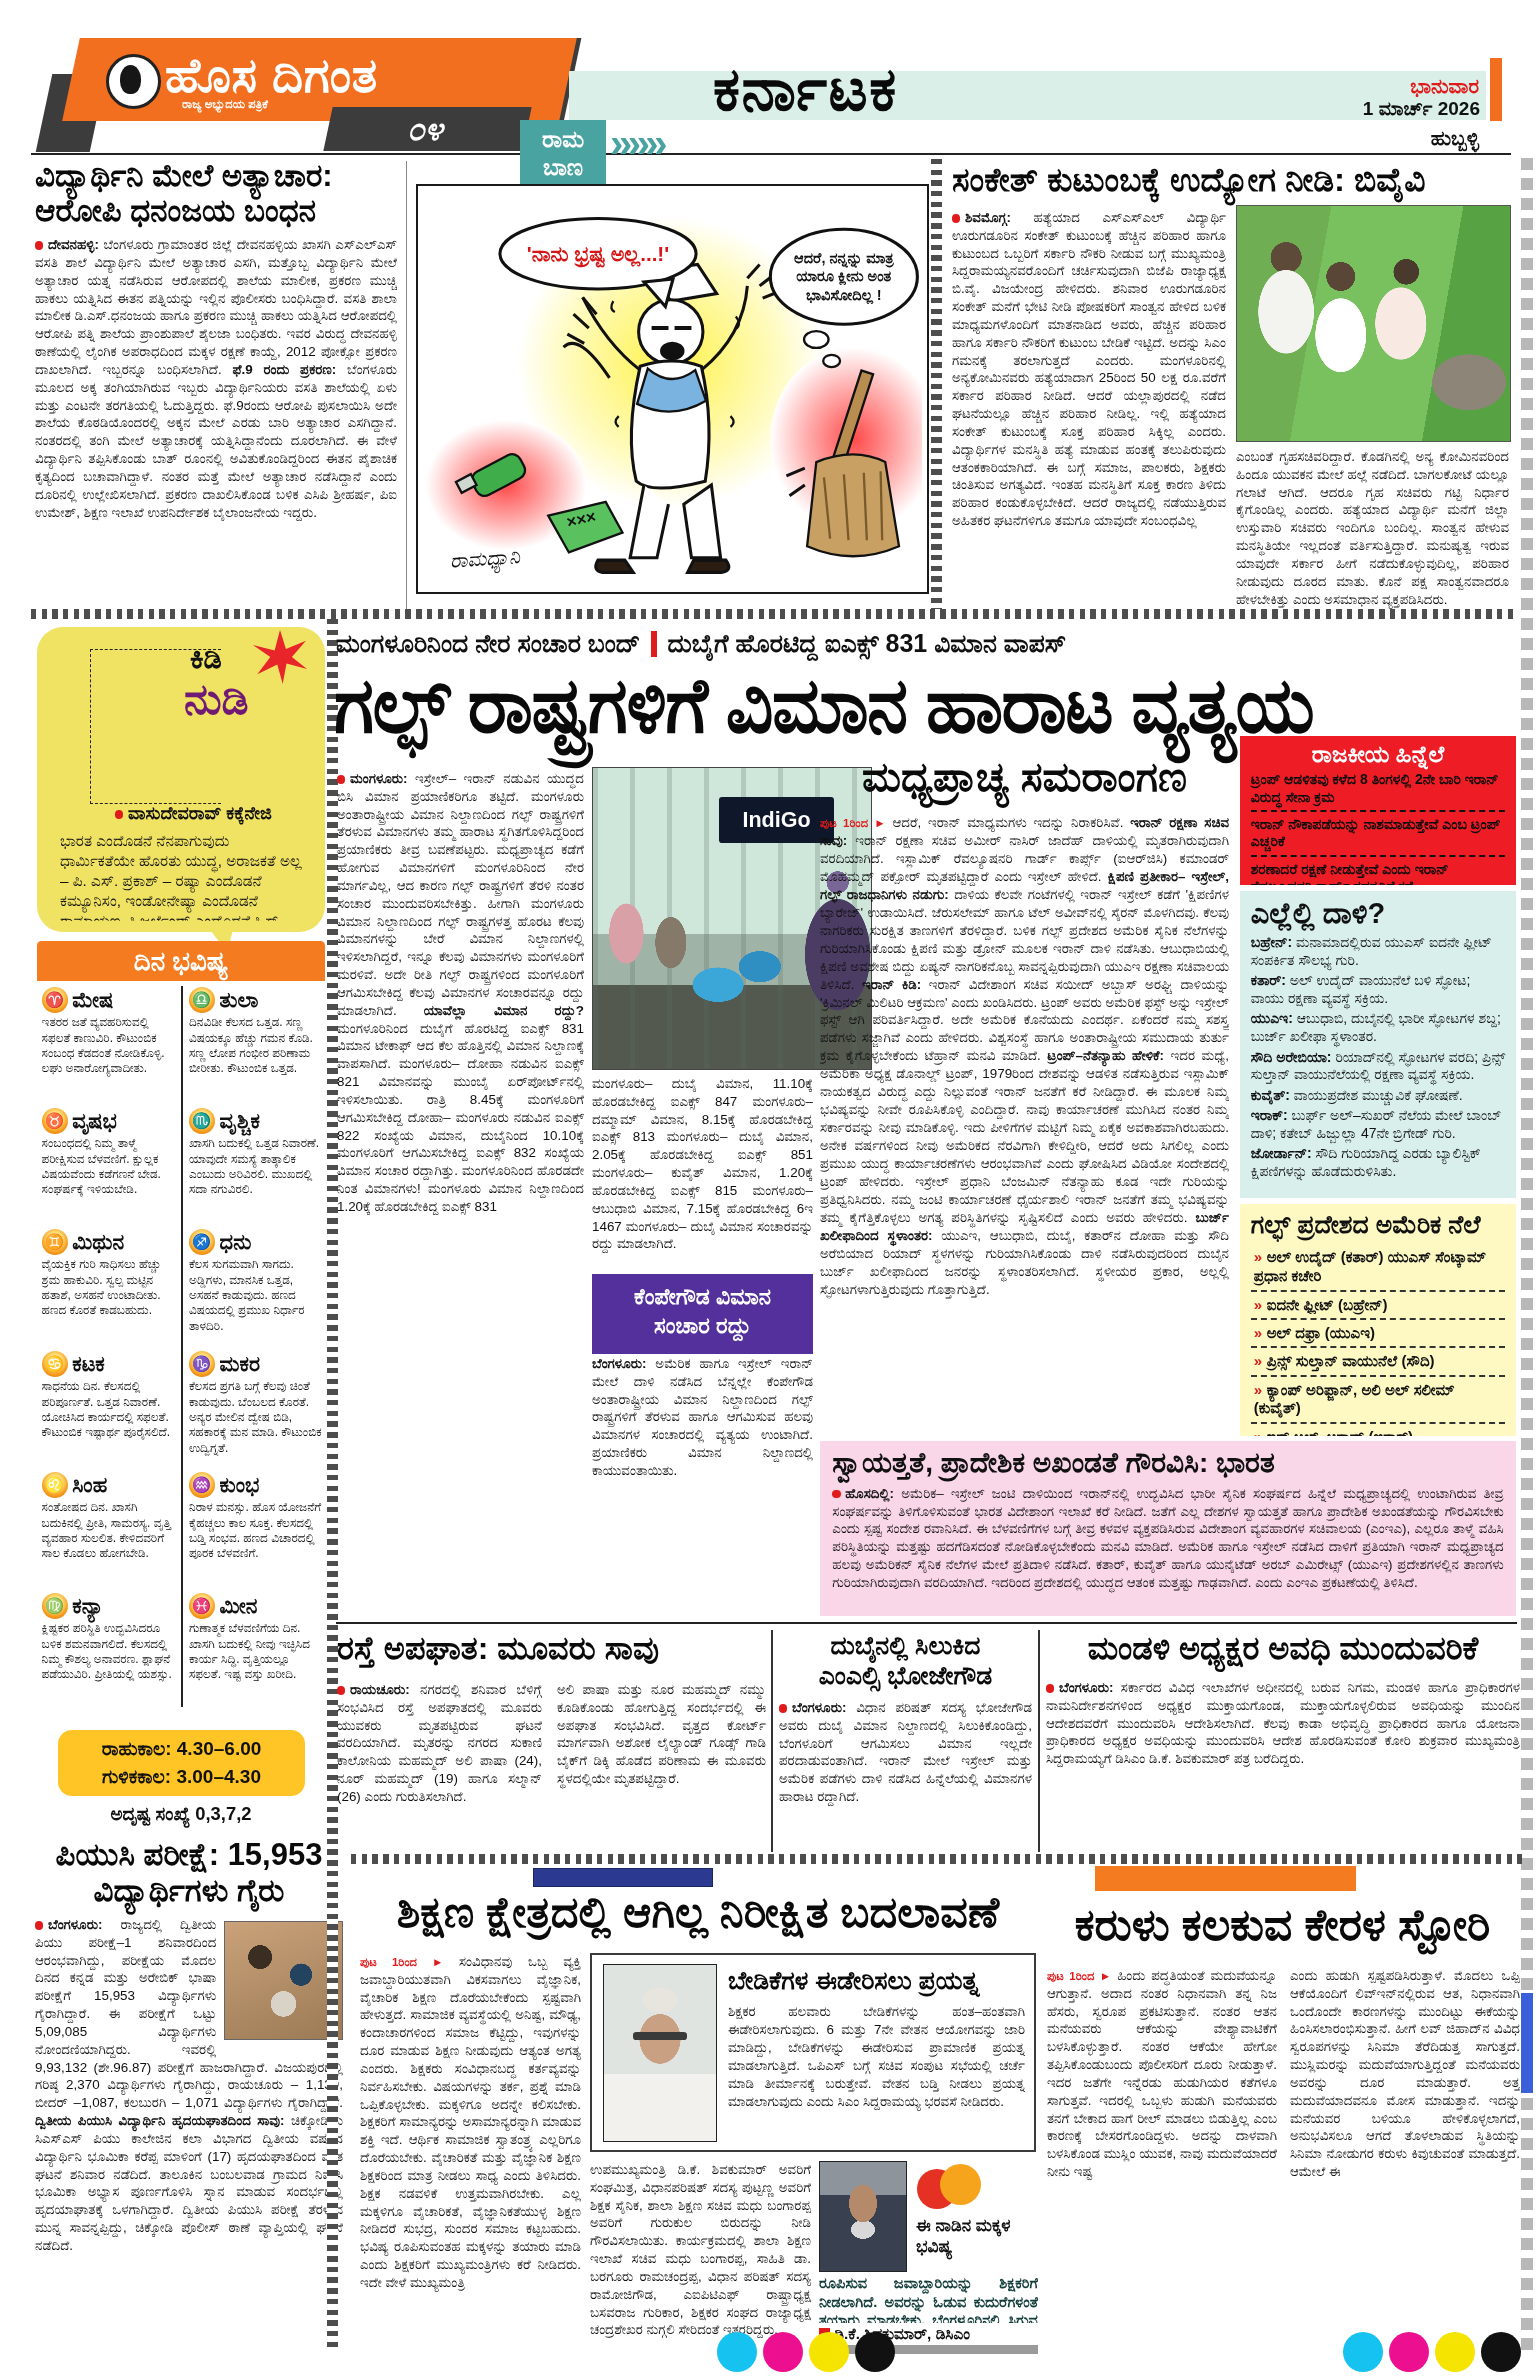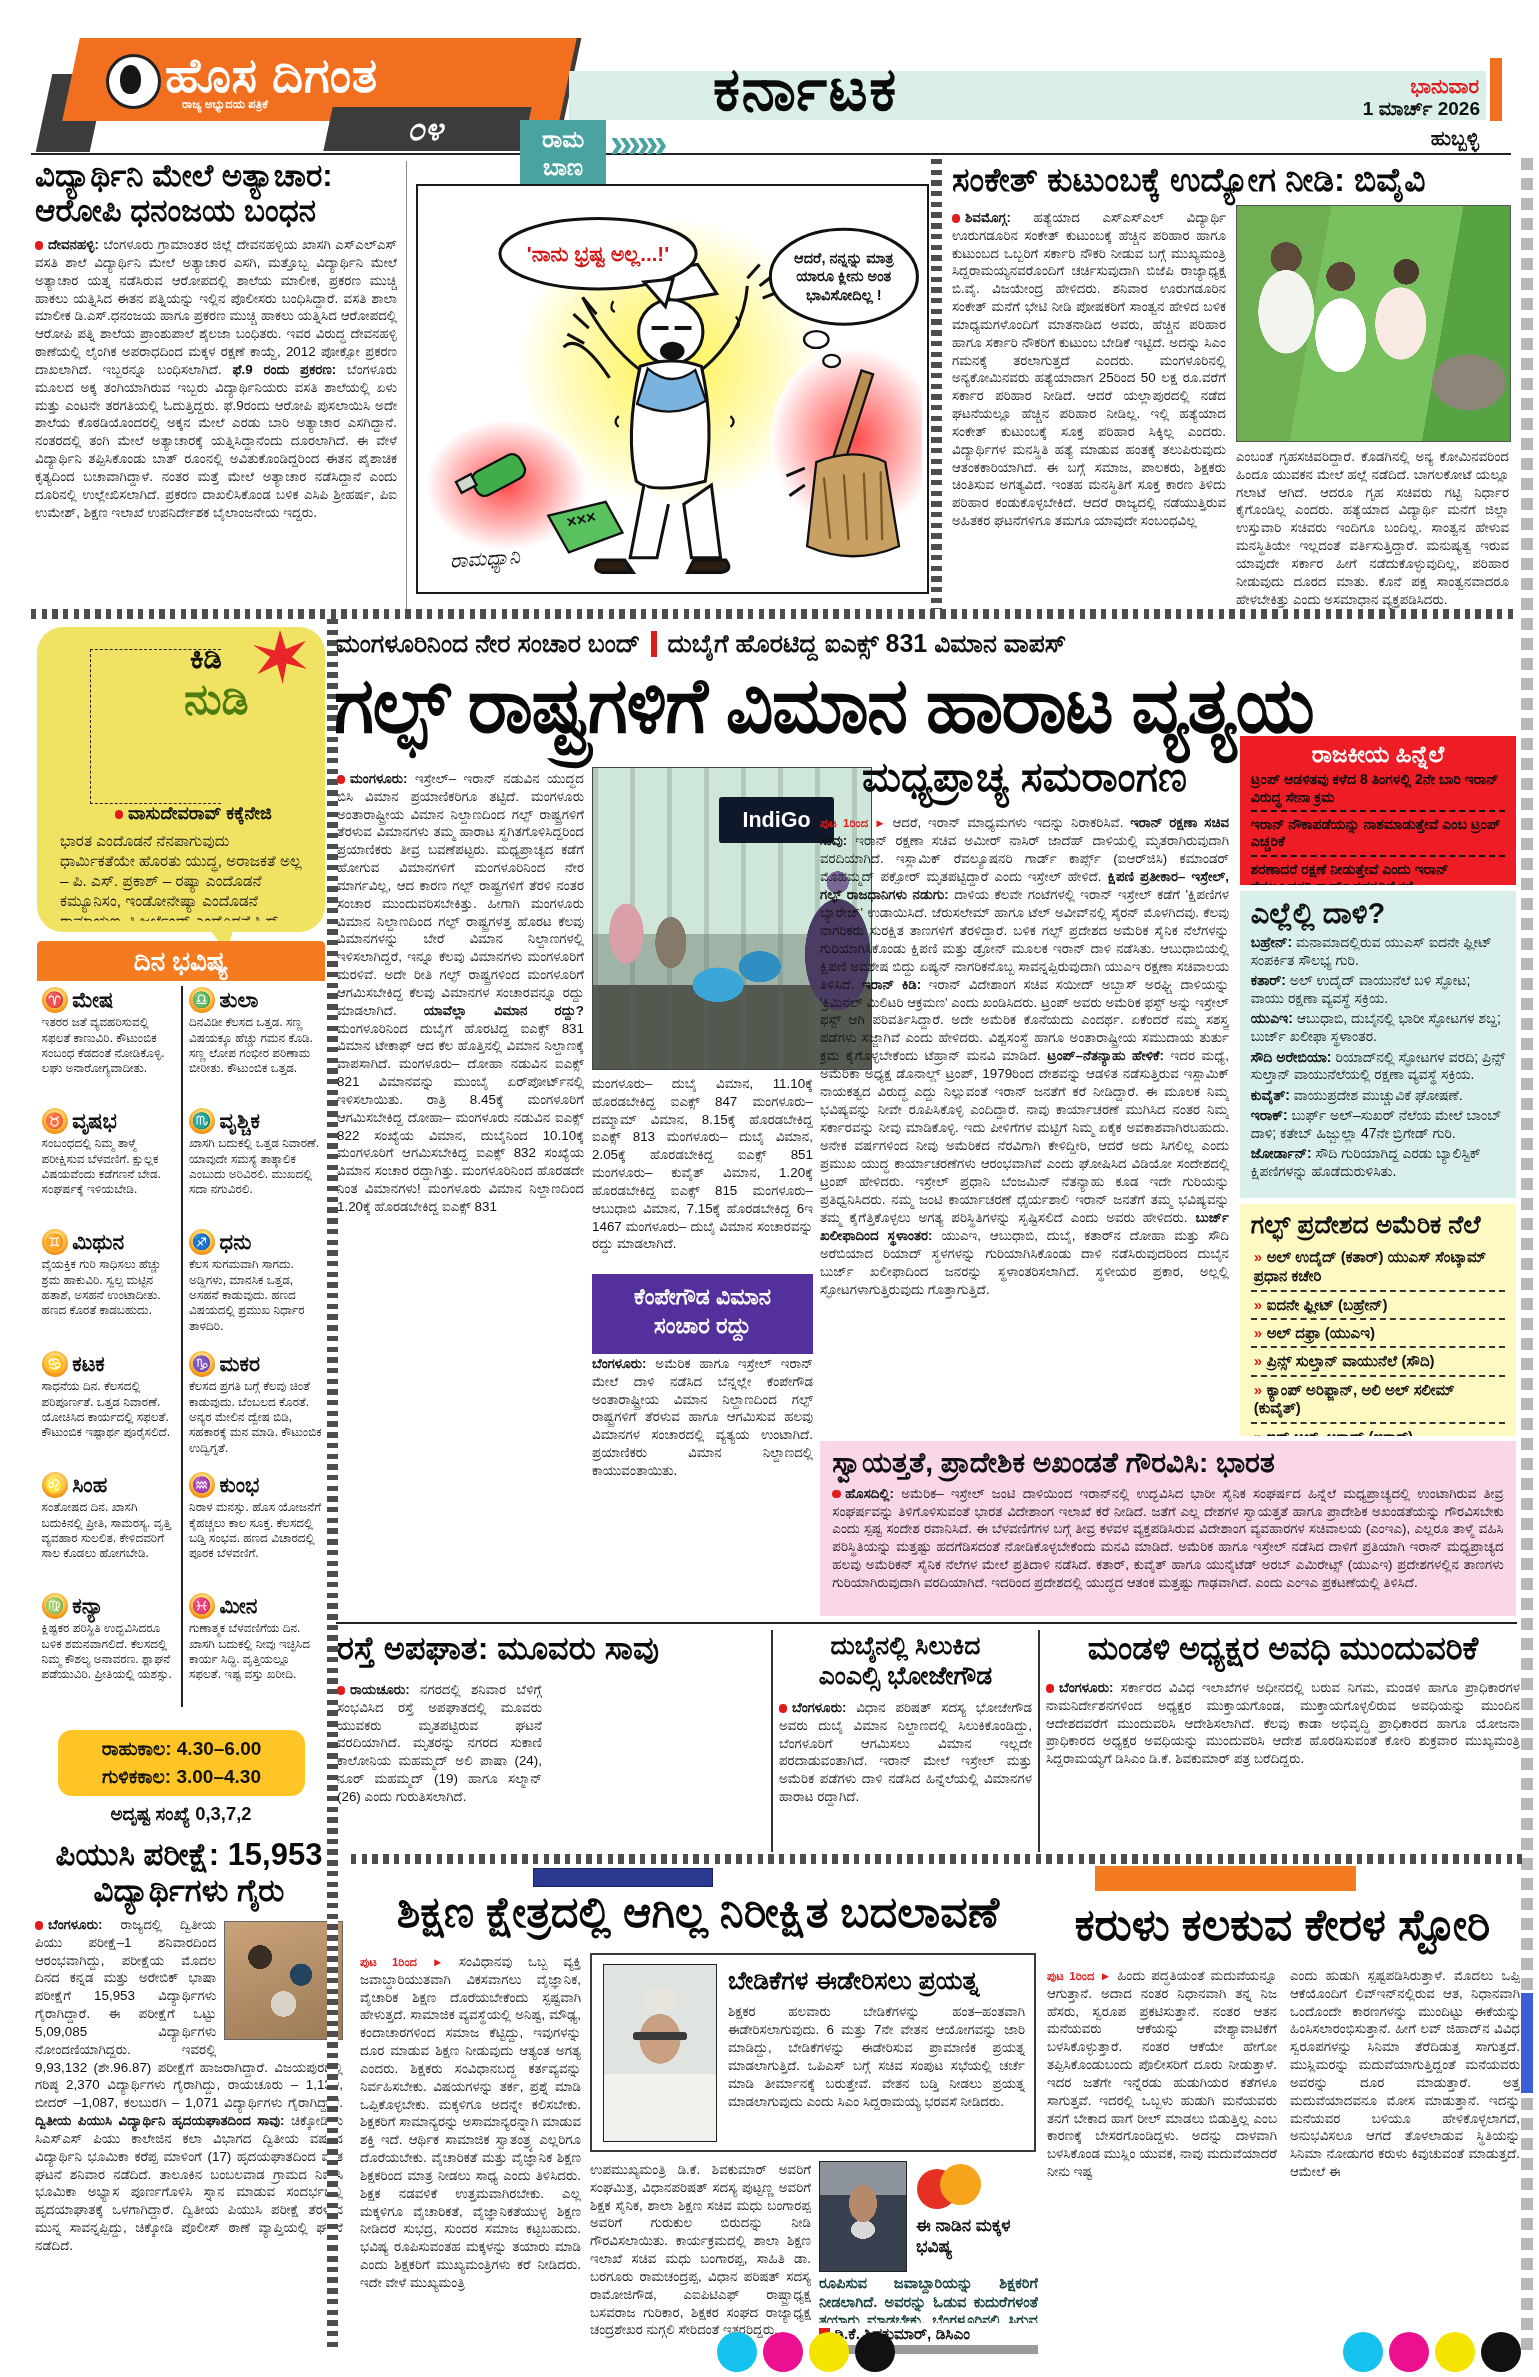--- a/index.html
+++ b/index.html
@@ -63,21 +63,21 @@
        linear-gradient(100deg,#6fae52 0 30%,#79c15e 30% 72%,#57a344 72% 100%);}
   .sk-col2{left:1236px;top:448px;width:273px;height:170px;}
 
   .dotted-top{left:31px;top:609px;width:1484px;height:10px;}
 
   
   .kidi{left:37px;top:627px;width:288px;height:305px;background:#f0e263;border-radius:26px;}
   .kidi-tail{left:207px;top:926px;width:0;height:0;border-left:20px solid transparent;border-right:7.7px solid transparent;border-top:26px solid #f0e263;}
   .kidi-frame{left:90px;top:649px;width:130px;height:153px;border-left:1.5px dashed #222;border-top:1.5px dashed #222;border-bottom:1.5px dashed #222;}
   .kidi-t1{left:190px;top:642px;font-size:29px;font-weight:900;color:#111;}
-  .kidi-t2{left:184px;top:675px;font-size:43px;font-weight:900;color:#4d7c0f;}
+  .kidi-t2{left:184px;top:675px;font-size:43px;font-weight:900;color:#701a75;}
   .kidi-star{left:253px;top:630px;width:54px;height:54px;background:#e8262a;
      clip-path:polygon(50% 0,61% 35%,98% 20%,72% 50%,100% 72%,62% 62%,55% 100%,45% 64%,8% 82%,32% 50%,0 28%,40% 38%);}
   .kidi-author{left:115px;top:803px;font-size:17.6px;font-weight:900;}
   .kidi-body{left:60px;top:831px;width:244px;height:90px;font-size:15.3px;line-height:1.3;}
   .horo{left:37px;top:941px;width:288px;}
   .horo-head{width:288px;height:40px;background:#f47b20;color:#fff;font-size:26px;font-weight:900;text-align:center;line-height:40px;border-radius:4.6px 4.6px 0 0;}
   .horo-grid{position:relative;width:288px;height:730px;background:#fff;}
   .horo-div{position:absolute;left:144px;top:4.6px;width:1.5px;height:721px;background:#222;}
   .h-item{position:absolute;width:135px;height:120px;}
   .h-ico{display:inline-block;width:26px;height:26px;border-radius:50%;vertical-align:middle;
@@ -456,20 +456,23 @@
       <span>ಅಮೆರಿಕ– ಇಸ್ರೇಲ್ ಜಂಟಿ ದಾಳಿಯಿಂದ ಇರಾನ್‌ನಲ್ಲಿ ಉದ್ಭವಿಸಿದ ಭಾರೀ ಸೈನಿಕ ಸಂಘರ್ಷದ ಹಿನ್ನೆಲೆ ಮಧ್ಯಪ್ರಾಚ್ಯದಲ್ಲಿ ಉಂಟಾಗಿರುವ ತೀವ್ರ ಸಂಘರ್ಷವನ್ನು ತಿಳಿಗೊಳಿಸುವಂತೆ ಭಾರತ ವಿದೇಶಾಂಗ ಇಲಾಖೆ ಕರೆ ನೀಡಿದೆ. ಜತೆಗೆ ಎಲ್ಲ ದೇಶಗಳ ಸ್ವಾಯತ್ತತೆ ಹಾಗೂ ಪ್ರಾದೇಶಿಕ ಅಖಂಡತೆಯನ್ನು ಗೌರವಿಸಬೇಕು ಎಂದು ಸ್ಪಷ್ಟ ಸಂದೇಶ ರವಾನಿಸಿದೆ. ಈ ಬೆಳವಣಿಗೆಗಳ ಬಗ್ಗೆ ತೀವ್ರ ಕಳವಳ ವ್ಯಕ್ತಪಡಿಸಿರುವ ವಿದೇಶಾಂಗ ವ್ಯವಹಾರಗಳ ಸಚಿವಾಲಯ (ಎಂಇಎ), ಎಲ್ಲರೂ ತಾಳ್ಮೆ ವಹಿಸಿ ಪರಿಸ್ಥಿತಿಯನ್ನು ಮತ್ತಷ್ಟು ಹದಗೆಡಿಸದಂತೆ ನೋಡಿಕೊಳ್ಳಬೇಕೆಂದು ಮನವಿ ಮಾಡಿದೆ. ಅಮೆರಿಕ ಹಾಗೂ ಇಸ್ರೇಲ್ ನಡೆಸಿದ ದಾಳಿಗೆ ಪ್ರತಿಯಾಗಿ ಇರಾನ್ ಮಧ್ಯಪ್ರಾಚ್ಯದ ಹಲವು ಅಮೆರಿಕನ್ ಸೈನಿಕ ನೆಲೆಗಳ ಮೇಲೆ ಪ್ರತಿದಾಳಿ ನಡೆಸಿದೆ. ಕತಾರ್, ಕುವೈತ್ ಹಾಗೂ ಯುನೈಟೆಡ್ ಅರಬ್ ಎಮಿರೇಟ್ಸ್ (ಯುಎಇ) ಪ್ರದೇಶಗಳಲ್ಲಿನ ತಾಣಗಳು ಗುರಿಯಾಗಿರುವುದಾಗಿ ವರದಿಯಾಗಿದೆ. ಇದರಿಂದ ಪ್ರದೇಶದಲ್ಲಿ ಯುದ್ಧದ ಆತಂಕ ಮತ್ತಷ್ಟು ಗಾಢವಾಗಿದೆ. ಎಂದು ಎಂಇಎ ಪ್ರಕಟಣೆಯಲ್ಲಿ ತಿಳಿಸಿದೆ.</span>
     </div>
   </div>
   <div class="abs rule lead-rule"></div>
 
   <div class="abs acc-h hl">ರಸ್ತೆ ಅಪಘಾತ: ಮೂವರು ಸಾವು</div>
   <div class="abs acc-c1 body-txt jus clip">
     <span class="dot"></span><b class="dl">ರಾಯಚೂರು:</b>
     <span>ನಗರದಲ್ಲಿ ಶನಿವಾರ ಬೆಳಿಗ್ಗೆ ಸಂಭವಿಸಿದ ರಸ್ತೆ ಅಪಘಾತದಲ್ಲಿ ಮೂವರು ಯುವಕರು ಮೃತಪಟ್ಟಿರುವ ಘಟನೆ ವರದಿಯಾಗಿದೆ. ಮೃತರನ್ನು ನಗರದ ಸುಕಾಣಿ ಕಾಲೋನಿಯ ಮಹಮ್ಮದ್ ಅಲಿ ಪಾಷಾ (24), ನೂರ್ ಮಹಮ್ಮದ್ (19) ಹಾಗೂ ಸಲ್ಮಾನ್ (26) ಎಂದು ಗುರುತಿಸಲಾಗಿದೆ.</span>
   </div>
+  <div class="abs acc-c2 body-txt jus clip">
+    <span>ಅಲಿ ಪಾಷಾ ಮತ್ತು ನೂರ ಮಹಮ್ಮದ್ ನಮ್ಮು ಕೂಡಿಕೊಂಡು ಹೋಗುತ್ತಿದ್ದ ಸಂದರ್ಭದಲ್ಲಿ ಈ ಅಪಘಾತ ಸಂಭವಿಸಿದೆ. ವೃತ್ತದ ಕೋರ್ಟ್ ಮಾರ್ಗವಾಗಿ ಅಶೋಕ ಲೈಲ್ಯಾಂಡ್ ಗೂಡ್ಸ್ ಗಾಡಿ ಬೈಕ್‌ಗೆ ಡಿಕ್ಕಿ ಹೊಡೆದ ಪರಿಣಾಮ ಈ ಮೂವರು ಸ್ಥಳದಲ್ಲಿಯೇ ಮೃತಪಟ್ಟಿದ್ದಾರೆ.</span>
+  </div>
   <div class="abs vline mid-v1"></div>
   <div class="abs mlc-h hl">
     <span>ದುಬೈನಲ್ಲಿ ಸಿಲುಕಿದ</span><br><span>ಎಂಎಲ್ಸಿ ಭೋಜೇಗೌಡ</span>
   </div>
   <div class="abs mlc-bd body-txt jus clip">
     <span class="dot"></span><b class="dl">ಬೆಂಗಳೂರು:</b>
     <span>ವಿಧಾನ ಪರಿಷತ್ ಸದಸ್ಯ ಭೋಜೇಗೌಡ ಅವರು ದುಬೈ ವಿಮಾನ ನಿಲ್ದಾಣದಲ್ಲಿ ಸಿಲುಕಿಕೊಂಡಿದ್ದು, ಬೆಂಗಳೂರಿಗೆ ಆಗಮಿಸಲು ವಿಮಾನ ಇಲ್ಲದೇ ಪರದಾಡುವಂತಾಗಿದೆ. ಇರಾನ್ ಮೇಲೆ ಇಸ್ರೇಲ್ ಮತ್ತು ಅಮೆರಿಕ ಪಡೆಗಳು ದಾಳಿ ನಡೆಸಿದ ಹಿನ್ನೆಲೆಯಲ್ಲಿ ವಿಮಾನಗಳ ಹಾರಾಟ ರದ್ದಾಗಿದೆ.</span>
   </div>
   <div class="abs vline mid-v2"></div>
   <div class="abs man-h hl">ಮಂಡಳಿ ಅಧ್ಯಕ್ಷರ ಅವಧಿ ಮುಂದುವರಿಕೆ</div>

